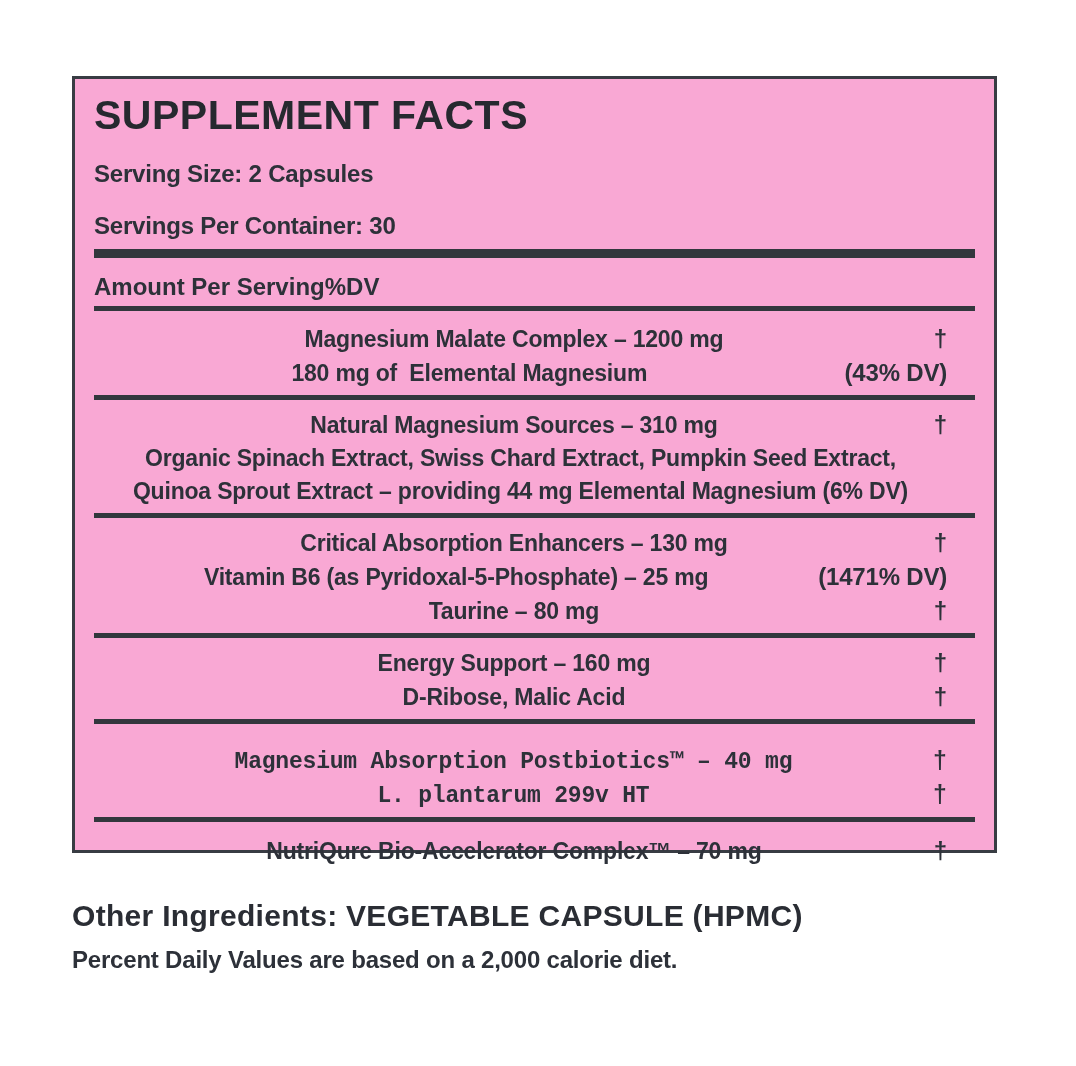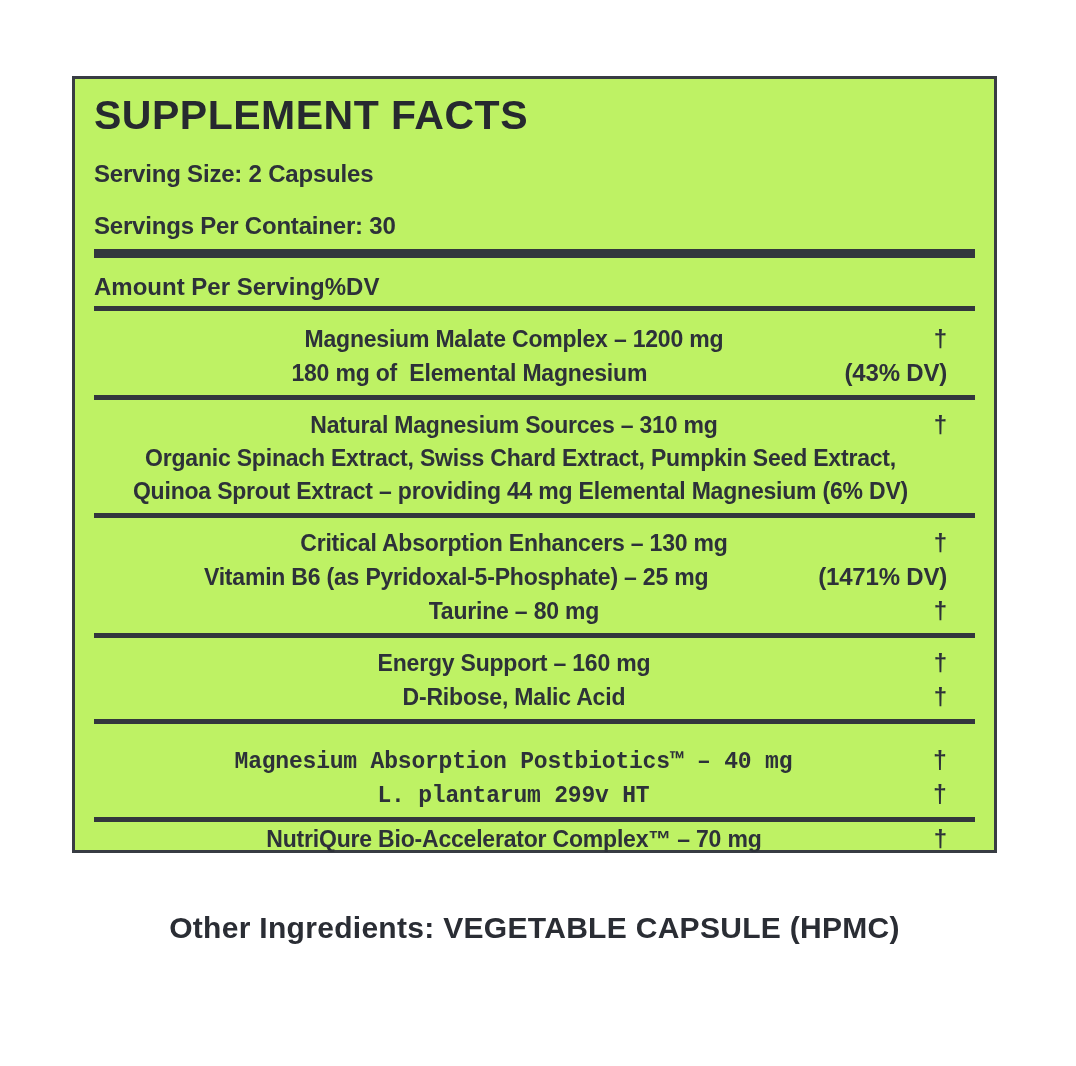--- a/index.html
+++ b/index.html
@@ -9,21 +9,21 @@
     font-family: "Liberation Sans", "DejaVu Sans", sans-serif;
     color: #2d3139;
     overflow: hidden;
   }
   .label-box {
     position: absolute;
     left: 72px; top: 76px;
     width: 925px; height: 777px;
     border: 3px solid #383c43;
     padding: 0 19px;
-    background: #bef264;
+    background: #f9a8d4;
   }
   .panel-title {
     margin-top: 13px;
     font-size: 41px;
     line-height: 46px;
     font-weight: bold;
     letter-spacing: 0.5px;
     color: #26292f;
     white-space: nowrap;
   }
@@ -51,40 +51,39 @@
     padding: 16px 0 6px 0;
     font-size: 24px;
     line-height: 26px;
     font-weight: bold;
     white-space: nowrap;
   }
   .hdr-row .dv { padding-right: 16px; }
   .row { padding: 8px 0 5px 0; }
   .row.r1 { padding-top: 11px; }
   .row.r5 { padding: 21px 0 4px 0; font-family: Liberation Mono, monospace; }
-  .row.r6 { padding-top: 0; }
+  .row.r6 { padding-top: 12px; }
   .line {
     display: flex;
     justify-content: space-between;
     align-items: baseline;
     font-size: 23px;
     line-height: 33px;
     font-weight: bold;
     letter-spacing: -0.2px;
     white-space: nowrap;
   }
   .line .t { flex: 1 1 auto; overflow: hidden; text-align: center; }
   .line .v { flex: 0 0 auto; padding-right: 28px; font-size: 24px; }
   .footer {
     position: absolute;
     left: 72px; top: 898px;
     width: 925px;
-    text-align: center;
+    text-align: left;
     font-weight: bold;
-    margin-top: 12px;
   }
   .other-ingredients {
     font-size: 30px;
     line-height: 36px;
     letter-spacing: 0.3px;
     color: #2a2d34;
     white-space: nowrap;
   }
   .dv-note {
     margin-top: 11px;
@@ -187,13 +186,14 @@
   <div class="row r6">
     <div class="line">
       <span class="t">NutriQure Bio-Accelerator Complex™ – 70 mg</span>
       <span class="v">†</span>
     </div>
   </div>
 </div>
 
 <div class="footer">
   <div class="other-ingredients">Other Ingredients: VEGETABLE CAPSULE (HPMC)</div>
+  <div class="dv-note">Percent Daily Values are based on a 2,000 calorie diet.</div>
 </div>
 
 </body></html>

